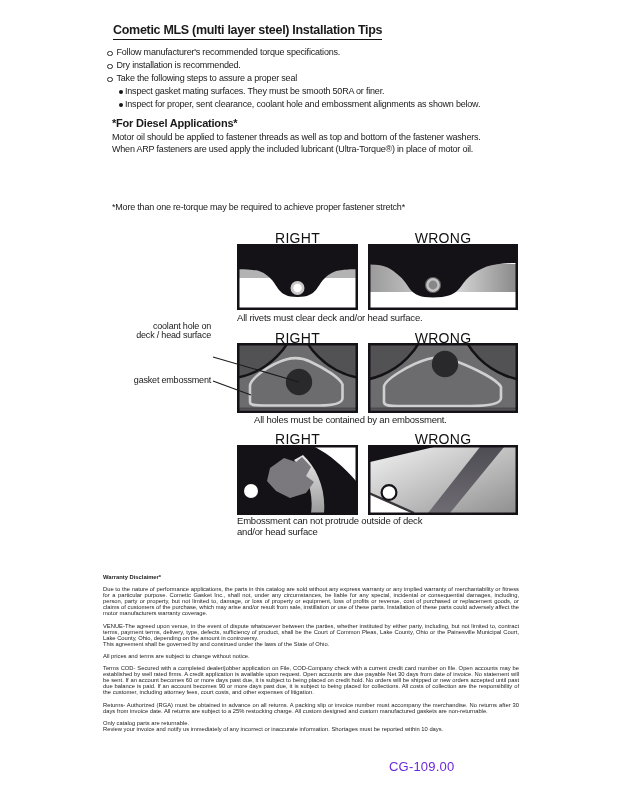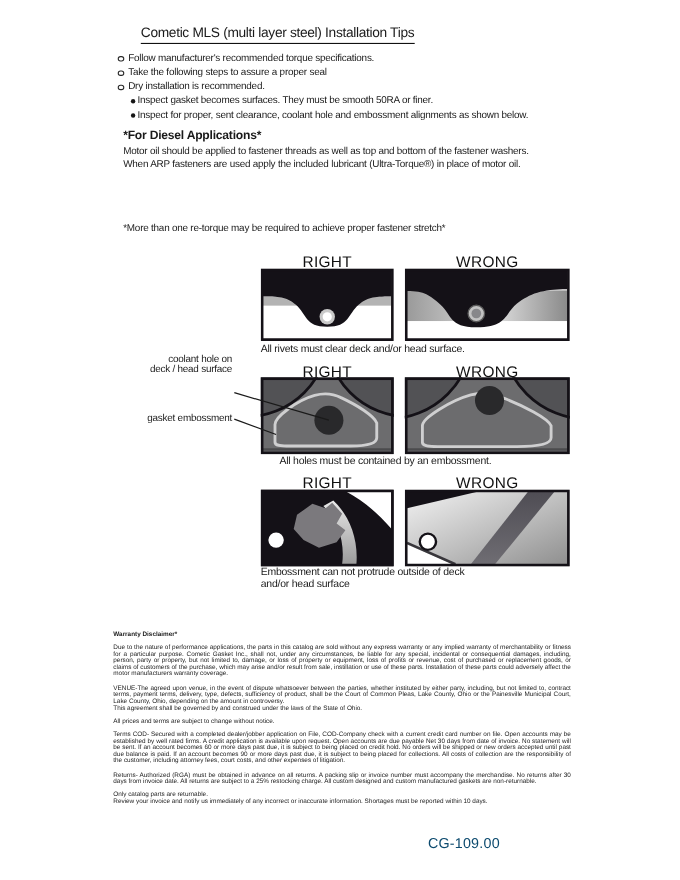--- a/index.html
+++ b/index.html
@@ -1,60 +1,60 @@
 <!DOCTYPE html>
 <html><head>
 <meta charset="utf-8">
 <style>
   html,body{margin:0;padding:0;background:#fff;}
   .page{position:relative;width:618px;height:800px;background:#ffffff;overflow:hidden;
         font-family:"Liberation Sans","DejaVu Sans",sans-serif;color:#1a1a1a;}
   .abs{position:absolute;}
-  .title{left:128px;top:23px;font-size:12.5px;font-weight:normal;letter-spacing:-0.3px;
+  .title{left:113px;top:23px;font-size:12.5px;font-weight:bold;letter-spacing:-0.3px;
          border-bottom:1.6px solid #111;padding-bottom:2px;}
   .tips{left:107px;top:45px;}
   .b-line{display:flex;align-items:center;height:13px;font-size:9px;letter-spacing:-0.2px;white-space:nowrap;}
   .ring{flex:0 0 auto;width:3.5px;height:3.5px;border:1px solid #2a2a2a;border-radius:50%;margin:3.5px 4px 0 0;}
   .dot{flex:0 0 auto;width:4px;height:4px;background:#161616;border-radius:50%;margin:3.5px 2px 0 0;}
   .sub{margin-left:12px;}
   .d-head{left:112px;top:117px;font-size:11px;font-weight:bold;letter-spacing:-0.2px;}
   .para{left:112px;top:0;font-size:9px;line-height:11.6px;letter-spacing:-0.2px;white-space:pre-line;}
   .p1{top:132px;} .p2{top:161px;} .p3{top:202px;}
   .dlabel{font-size:14px;letter-spacing:0.3px;text-align:center;color:#111;}
   .caption{font-size:9.5px;letter-spacing:-0.2px;white-space:pre-line;line-height:10.5px;}
   .ann{font-size:9px;line-height:9.3px;letter-spacing:-0.2px;text-align:right;white-space:pre-line;}
   .warr{left:103px;top:574px;width:416px;font-size:5.8px;line-height:6.1px;color:#1c1c1c;}
   .warr .whead{font-weight:bold;margin:0 0 6px 0;}
   .warr p{margin:0 0 6px 0;text-align:justify;white-space:pre-line;}
-  .footer{left:389px;top:759px;font-size:13px;letter-spacing:0.2px;color:#0c4a6e;}
+  .footer{left:389px;top:759px;font-size:13px;letter-spacing:0.2px;color:#6d28d9;}
   svg{display:block;}
 </style>
 </head>
 <body>
 
 <div class="page">
 
   <div class="abs title">Cometic MLS (multi layer steel) Installation Tips</div>
 
   <div class="abs tips">
     <div class="b-line">
         <span class="ring"></span>
         <span>Follow manufacturer's recommended torque specifications.</span>
       </div>
     <div class="b-line">
         <span class="ring"></span>
-        <span>Take the following steps to assure a proper seal</span>
+        <span>Dry installation is recommended.</span>
       </div>
     <div class="b-line">
         <span class="ring"></span>
-        <span>Dry installation is recommended.</span>
+        <span>Take the following steps to assure a proper seal</span>
       </div>
     <div class="b-line sub">
         <span class="dot"></span>
-        <span>Inspect gasket becomes surfaces.  They must be smooth 50RA or finer.</span>
+        <span>Inspect gasket mating surfaces.  They must be smooth 50RA or finer.</span>
       </div>
     <div class="b-line sub">
         <span class="dot"></span>
         <span>Inspect for proper, sent clearance, coolant hole and embossment alignments as shown below.</span>
       </div>
   </div>
 
   <div class="abs d-head">*For Diesel Applications*</div>
   <div class="abs para p1">Motor oil should be applied to fastener threads as well as top and bottom of the fastener washers.
 When ARP fasteners are used apply the included lubricant (Ultra-Torque®) in place of motor oil.</div>

